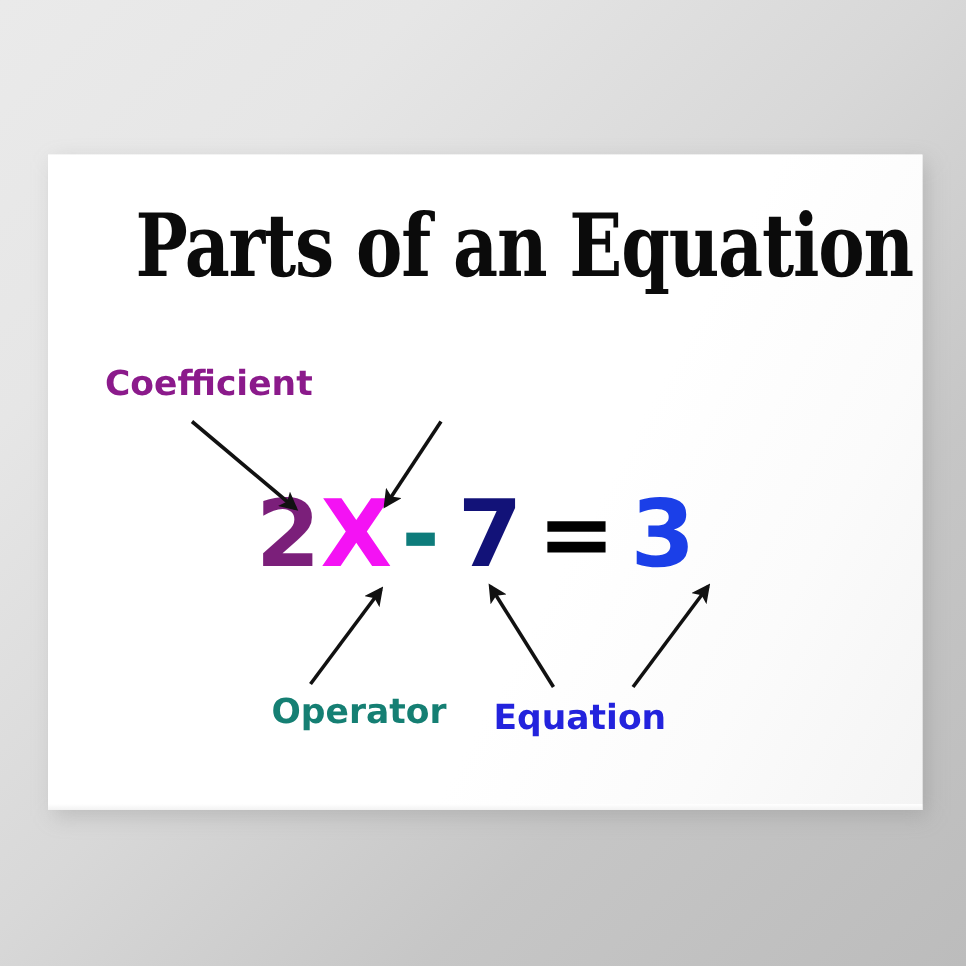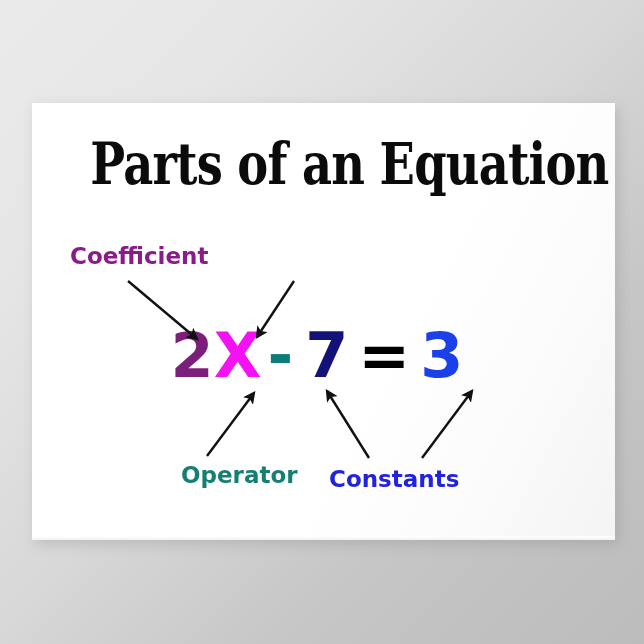--- a/index.html
+++ b/index.html
@@ -150,21 +150,21 @@
   <div class="poster">
     <div class="paper-sheen"></div>
 
     <div class="title">Parts of an Equation</div>
 
     <div class="label" id="label-coefficient">Coefficient</div>
 
 
     <div class="label" id="label-operator">Operator</div>
 
-    <div class="label" id="label-constants">Constants</div>
+    <div class="label" id="label-constants">Equation</div>
 
     <div class="equation">
       <span class="eq-2">2</span><span class="eq-x">X</span><span class="eq-op">-</span><span class="eq-7">7</span><span class="eq-eq">=</span><span class="eq-3">3</span>
     </div>
 
     <svg class="arrows" viewBox="0 0 583 437" width="583" height="437">
       <defs>
         <marker id="head" orient="auto" markerWidth="5.2" markerHeight="5.2" refX="4.2" refY="2.6">
           <path d="M0,0 L5.2,2.6 L0,5.2 L1.2,2.6 Z" fill="#111111"></path>
         </marker>

